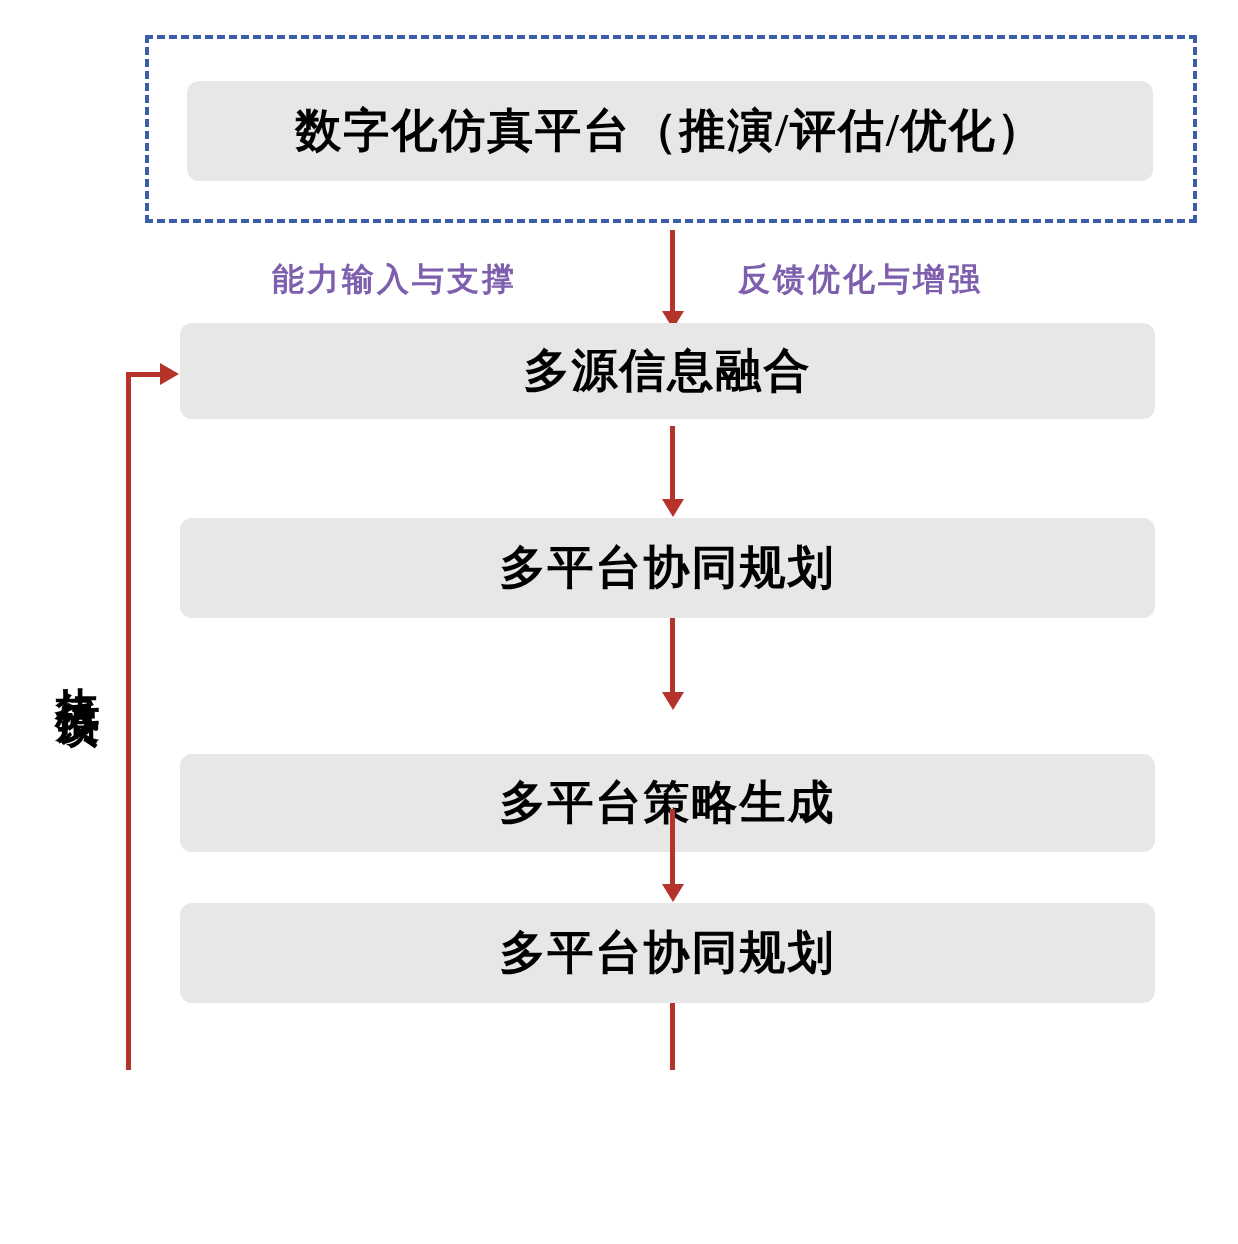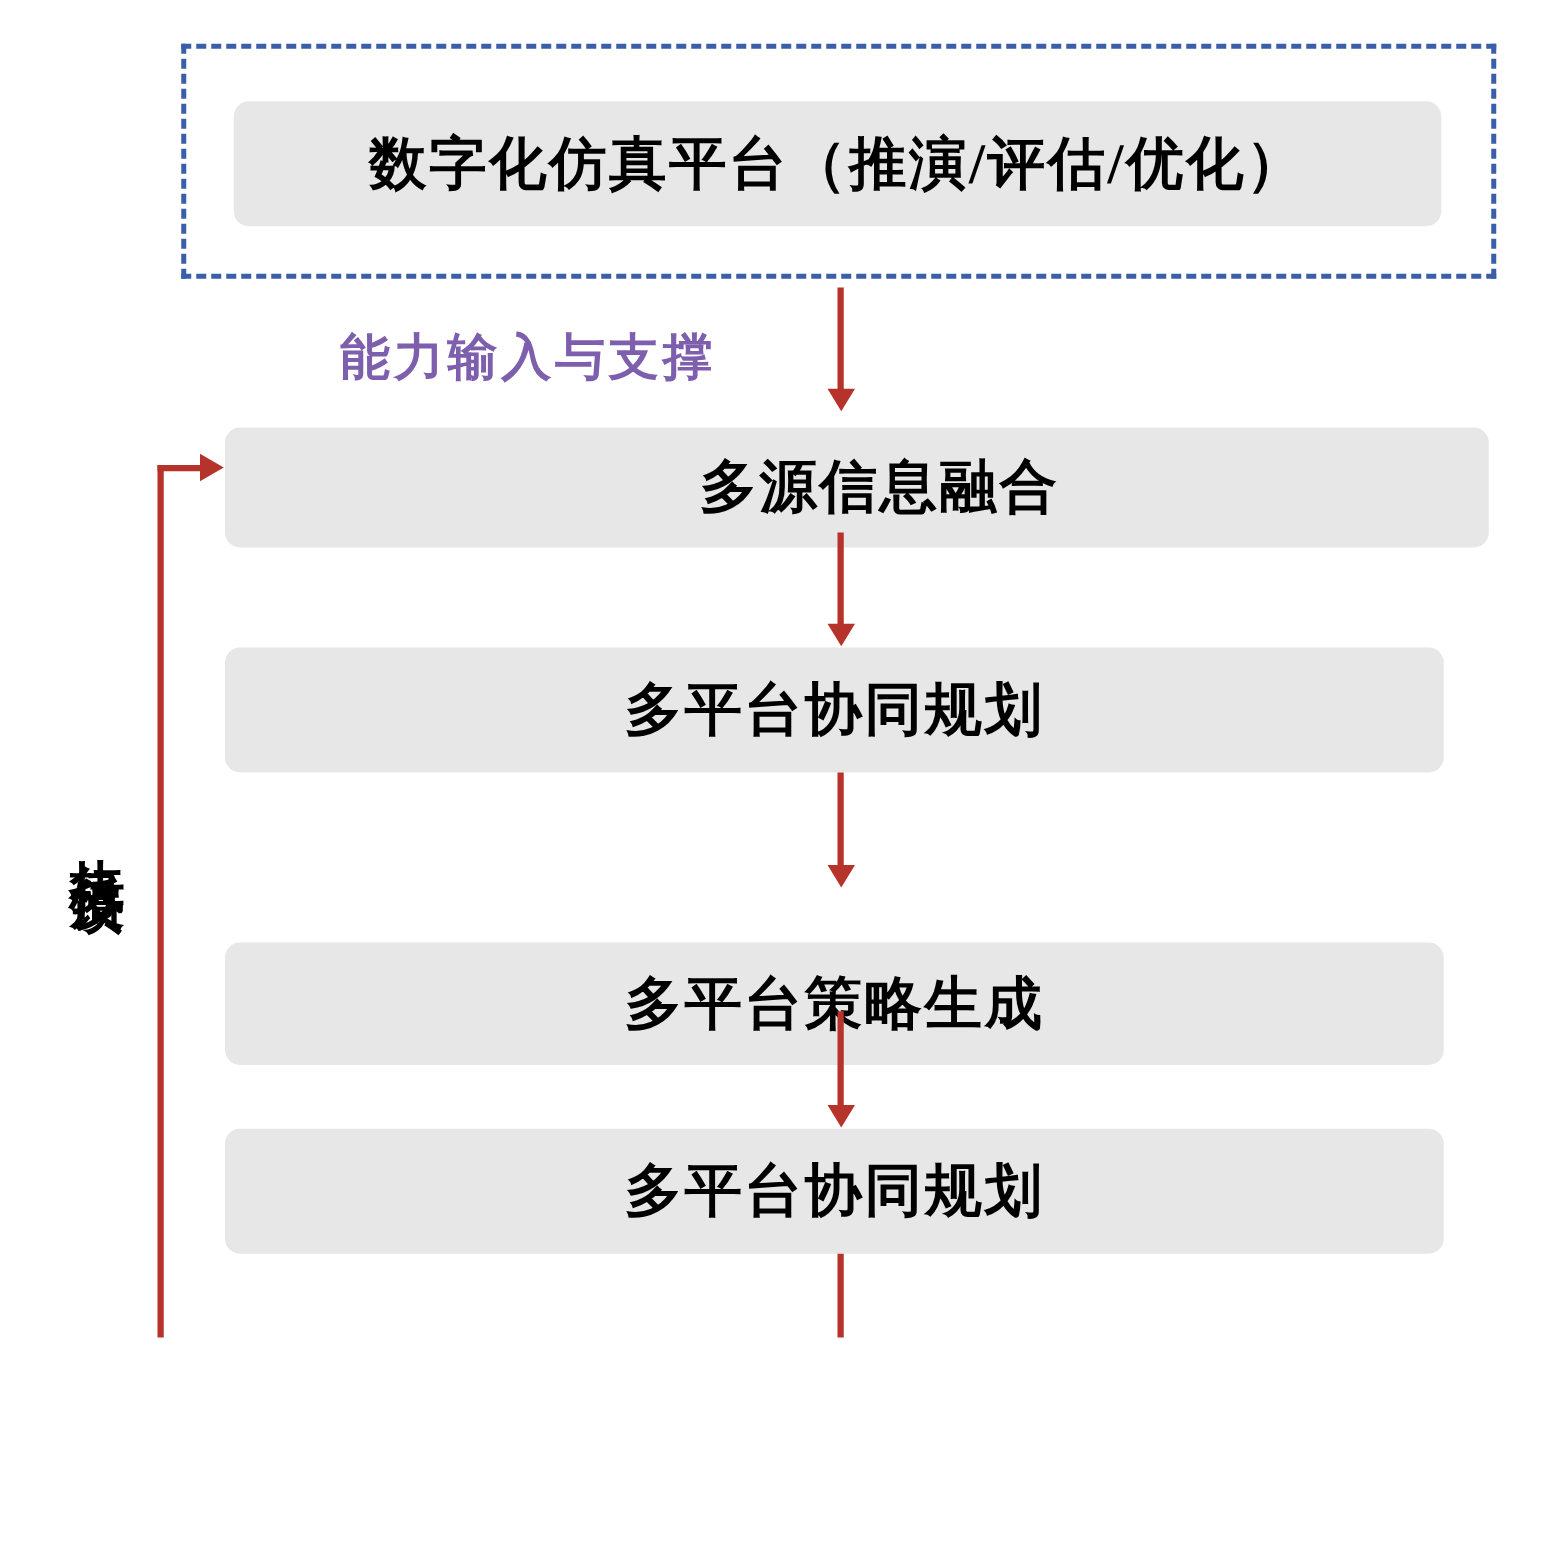--- a/index.html
+++ b/index.html
@@ -49,21 +49,21 @@
   .top-node {
     left: 38px;
     top: 42px;
     width: 966px;
     height: 100px;
   }
   .flow-node {
     left: 180px;
     width: 975px;
   }
-  .node-1 { top: 342px;  height: 96px; padding-left: 36px;  }
+  .node-1 { top: 323px;  height: 96px;  }
   .node-2 { top: 518px;  height: 100px; }
   .node-3 { top: 754px;  height: 98px;  }
   .node-4 { top: 903px;  height: 100px; }
   .node-5 { top: 1096px; height: 108px; }
 
   
   .arrow {
     position: absolute;
     left: 670px;
     width: 5px;
@@ -84,21 +84,21 @@
   .arrow-0 { top: 230px;  height: 82px; }
   .arrow-1 { top: 426px;  height: 74px; }
   .arrow-2 { top: 618px;  height: 75px; }
   .arrow-3 { top: 809px;  height: 76px; }
   .arrow-4 { top: 1003px; height: 75px; }
 
   
   .edge-label {
     position: absolute;
     top: 258px;
-    font-size: 40px;
+    font-size: 32px;
     font-weight: 700;
     color: #7d5fae;
     letter-spacing: 3px;
     white-space: nowrap;
   }
   .edge-left  { left: 272px; }
   .edge-right { left: 738px; }
 
   
   .feedback-v {
@@ -154,20 +154,21 @@
 
   <div class="dashed-box">
     <div class="node top-node">
       <span>数字化仿真平台（推演/评估/优化）</span>
     </div>
   </div>
 
   <div class="arrow arrow-0"></div>
 
   <div class="edge-label edge-left">能力输入与支撑</div>
+  <div class="edge-label edge-right">反馈优化与增强</div>
 
   <div class="node flow-node node-1">
     <span>多源信息融合</span>
   </div>
   <div class="arrow arrow-1"></div>
 
   <div class="node flow-node node-2">
     <span>多平台协同规划</span>
   </div>
   <div class="arrow arrow-2"></div>

